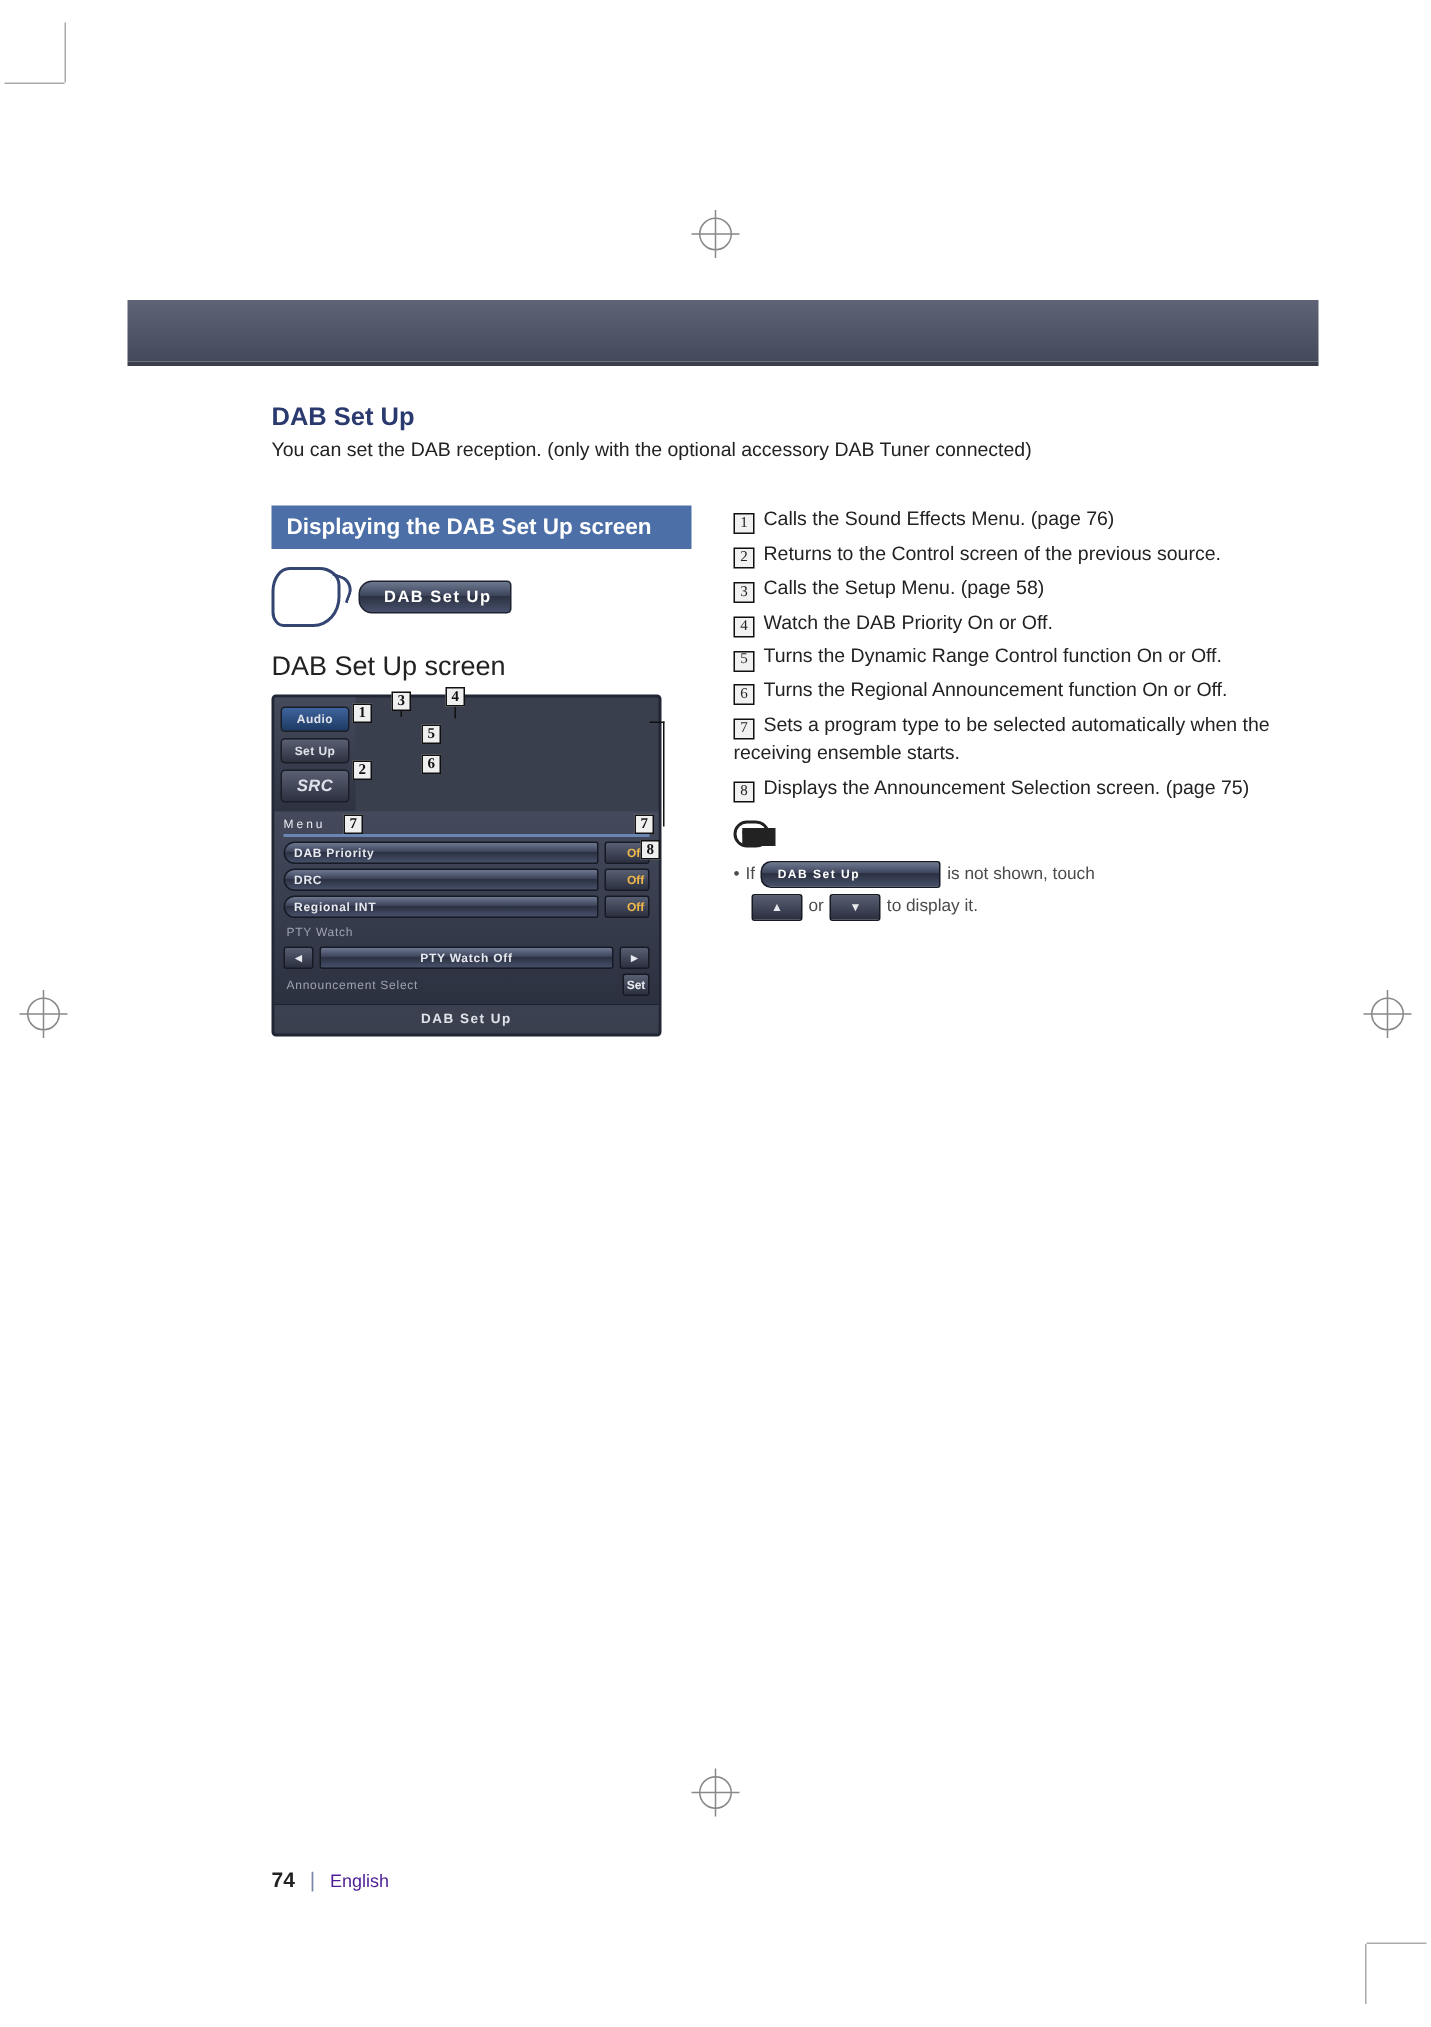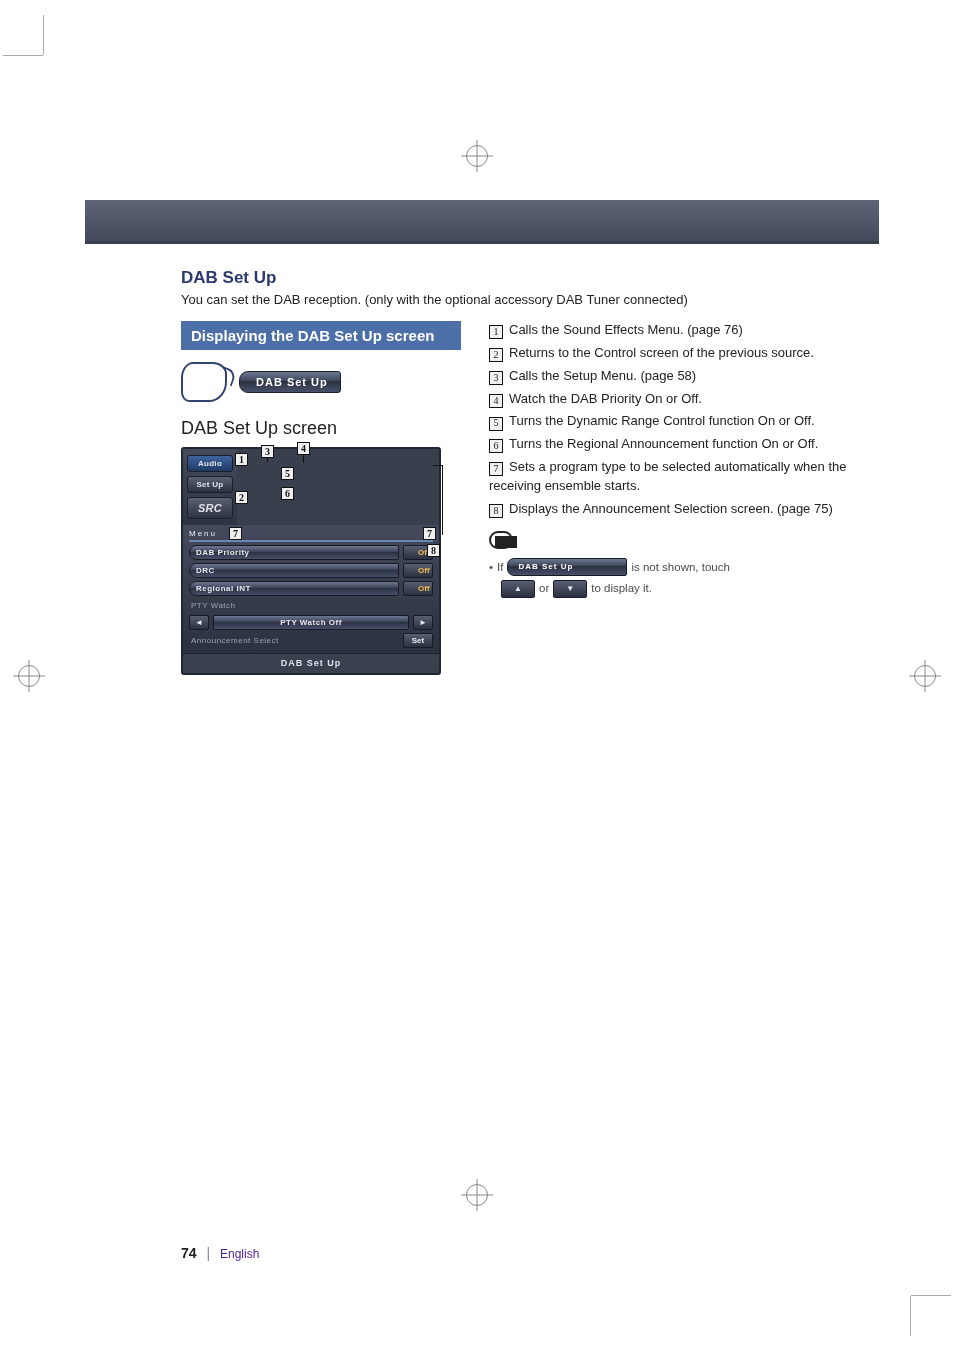--- a/index.html
+++ b/index.html
@@ -66,21 +66,21 @@
   .sec-title {
     font-size: 17px;
     font-weight: bold;
     color: #2b3a6e;
     margin-left: 96px;
     margin-bottom: 4px;
   }
   .sec-desc {
     font-size: 13px;
     margin-left: 96px;
-    margin-bottom: 14px;
+    margin-bottom: 30px;
   }
 
   .columns {
     display: flex;
     gap: 28px;
     margin-left: 96px;
     margin-right: 10px;
   }
   .col-left  { flex: 0 0 280px; }
   .col-right { flex: 1 1 auto; font-size: 13px; line-height: 1.45; }
@@ -190,21 +190,21 @@
   }
   .arrow-btn {
     width: 20px; text-align: center;
     color: #e8eaf0; font-weight: bold; font-size: 8px;
     padding: 2px 0;
     border-radius: 2px;
     background: linear-gradient(#585f72, #2b3040);
     border: 1px solid #161a24;
   }
   .set-btn {
-    width: 30px; text-align: center;
+    width: 18px; text-align: center;
     color: #e8eaf0; font-weight: bold; font-size: 8px;
     padding: 2px 0;
     border-radius: 2px;
     background: linear-gradient(#585f72, #2b3040);
     border: 1px solid #161a24;
   }
   .footer-label {
     text-align: center; color: #dfe2e8; letter-spacing: 1px;
     font-weight: bold; font-size: 9px;
     padding: 4px 0 5px; border-top: 1px solid #1c2130;

